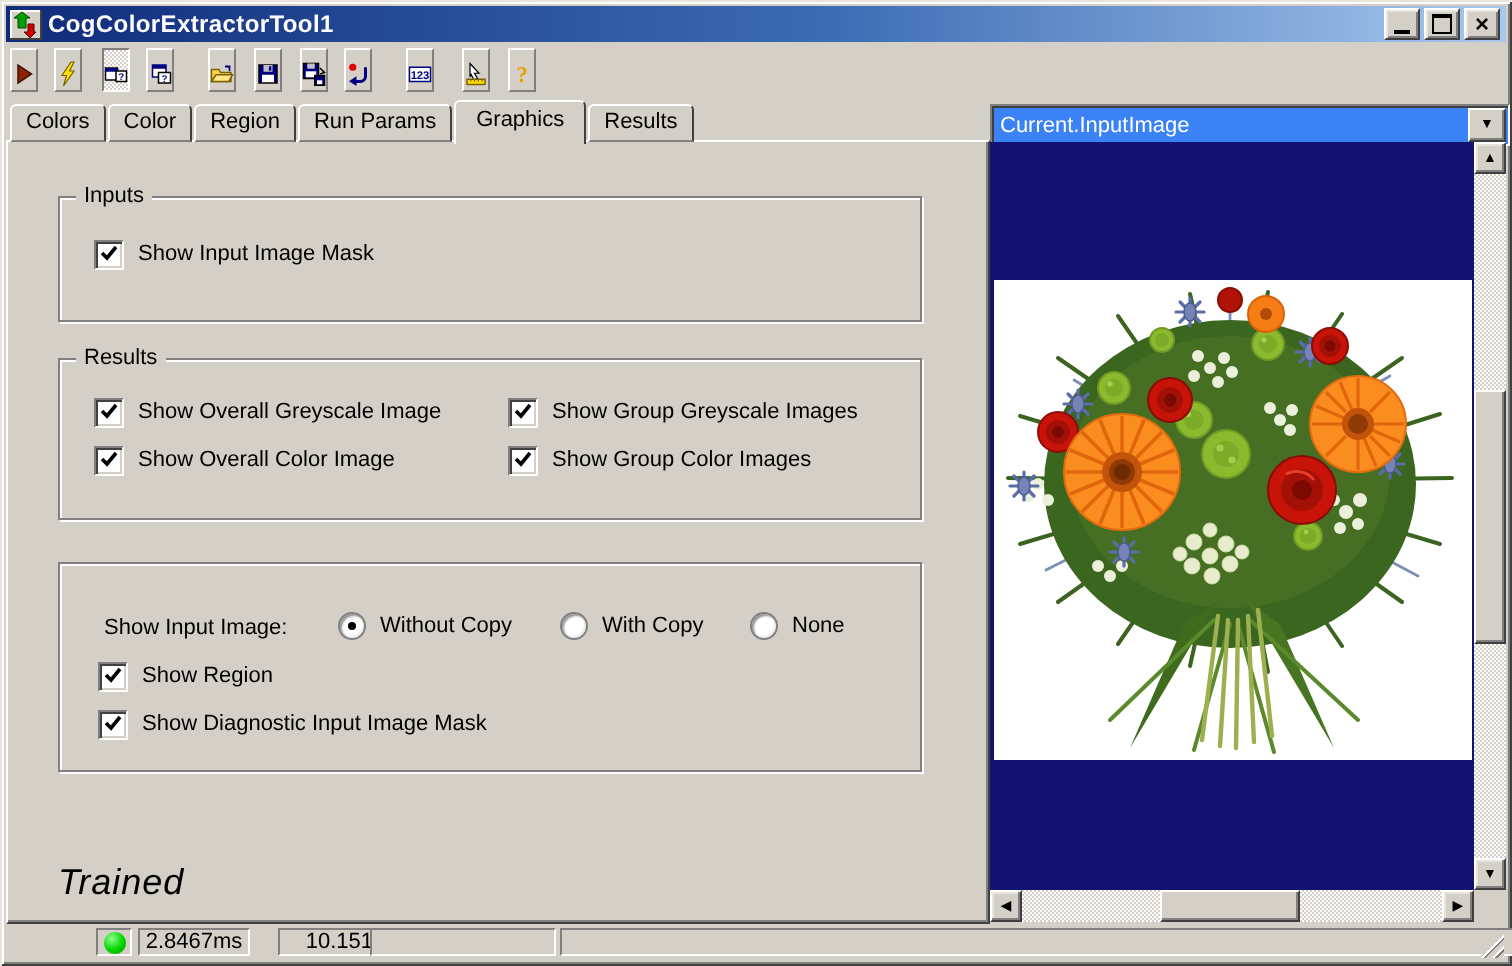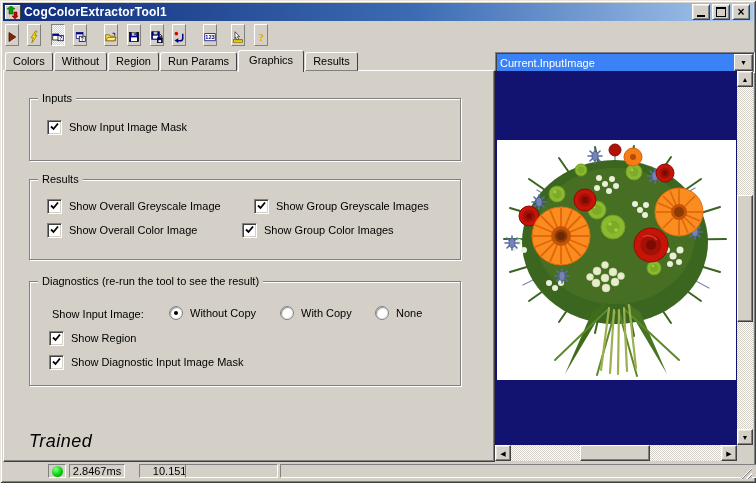--- a/index.html
+++ b/index.html
@@ -193,21 +193,21 @@
     </button>
     <button class="tbbtn" style="left:251px">
       <svg width="16" height="16" viewBox="0 0 16 16">
         <text x="8" y="13" font-family="Liberation Serif,serif" font-size="15" font-weight="bold" fill="#e8a000" text-anchor="middle">?</text>
       </svg>
     </button>
   </div>
 
   <div class="tabstrip">
     <div class="tab"><span>Colors</span></div>
-    <div class="tab"><span>Without</span></div>
+    <div class="tab"><span>Color</span></div>
     <div class="tab"><span>Region</span></div>
     <div class="tab"><span>Run Params</span></div>
     <div class="tab active"><span>Graphics</span></div>
     <div class="tab"><span>Results</span></div>
   </div>
 
   <div class="tabpage">
 
     <div class="groupbox" style="top:27px;height:61px">
       <span class="grouplabel">Inputs</span>
@@ -240,32 +240,31 @@
         <span class="cblabel">Show Group Greyscale Images</span>
       </div>
       <div class="cbrow" style="left:17px;top:43px">
         <span class="checkbox checked">
             <svg class="mark" width="9" height="9" viewBox="0 0 9 9">
               <path d="M1 4.5 L3.5 7 L8 1.5" fill="none" stroke="#000" stroke-width="1.8"></path>
             </svg>
           </span>
         <span class="cblabel">Show Overall Color Image</span>
       </div>
-      <div class="cbrow" style="left:212px;top:43px">
+      <div class="cbrow" style="left:224px;top:43px">
         <span class="checkbox checked">
             <svg class="mark" width="9" height="9" viewBox="0 0 9 9">
               <path d="M1 4.5 L3.5 7 L8 1.5" fill="none" stroke="#000" stroke-width="1.8"></path>
             </svg>
           </span>
         <span class="cblabel">Show Group Color Images</span>
       </div>
     </div>
 
     <div class="groupbox" style="top:210px;height:103px">
-      <span class="grouplabel">Diagnostics (re-run the tool to see the result)</span>
       <div class="cbrow" style="left:22px;top:25px">
         <span>Show Input Image:</span>
       </div>
       <div class="cbrow" style="left:139px;top:24px">
         <span class="radio selected">
             <span class="dot"></span>
           </span>
         <span class="cblabel">Without Copy</span>
       </div>
       <div class="cbrow" style="left:250px;top:24px">

